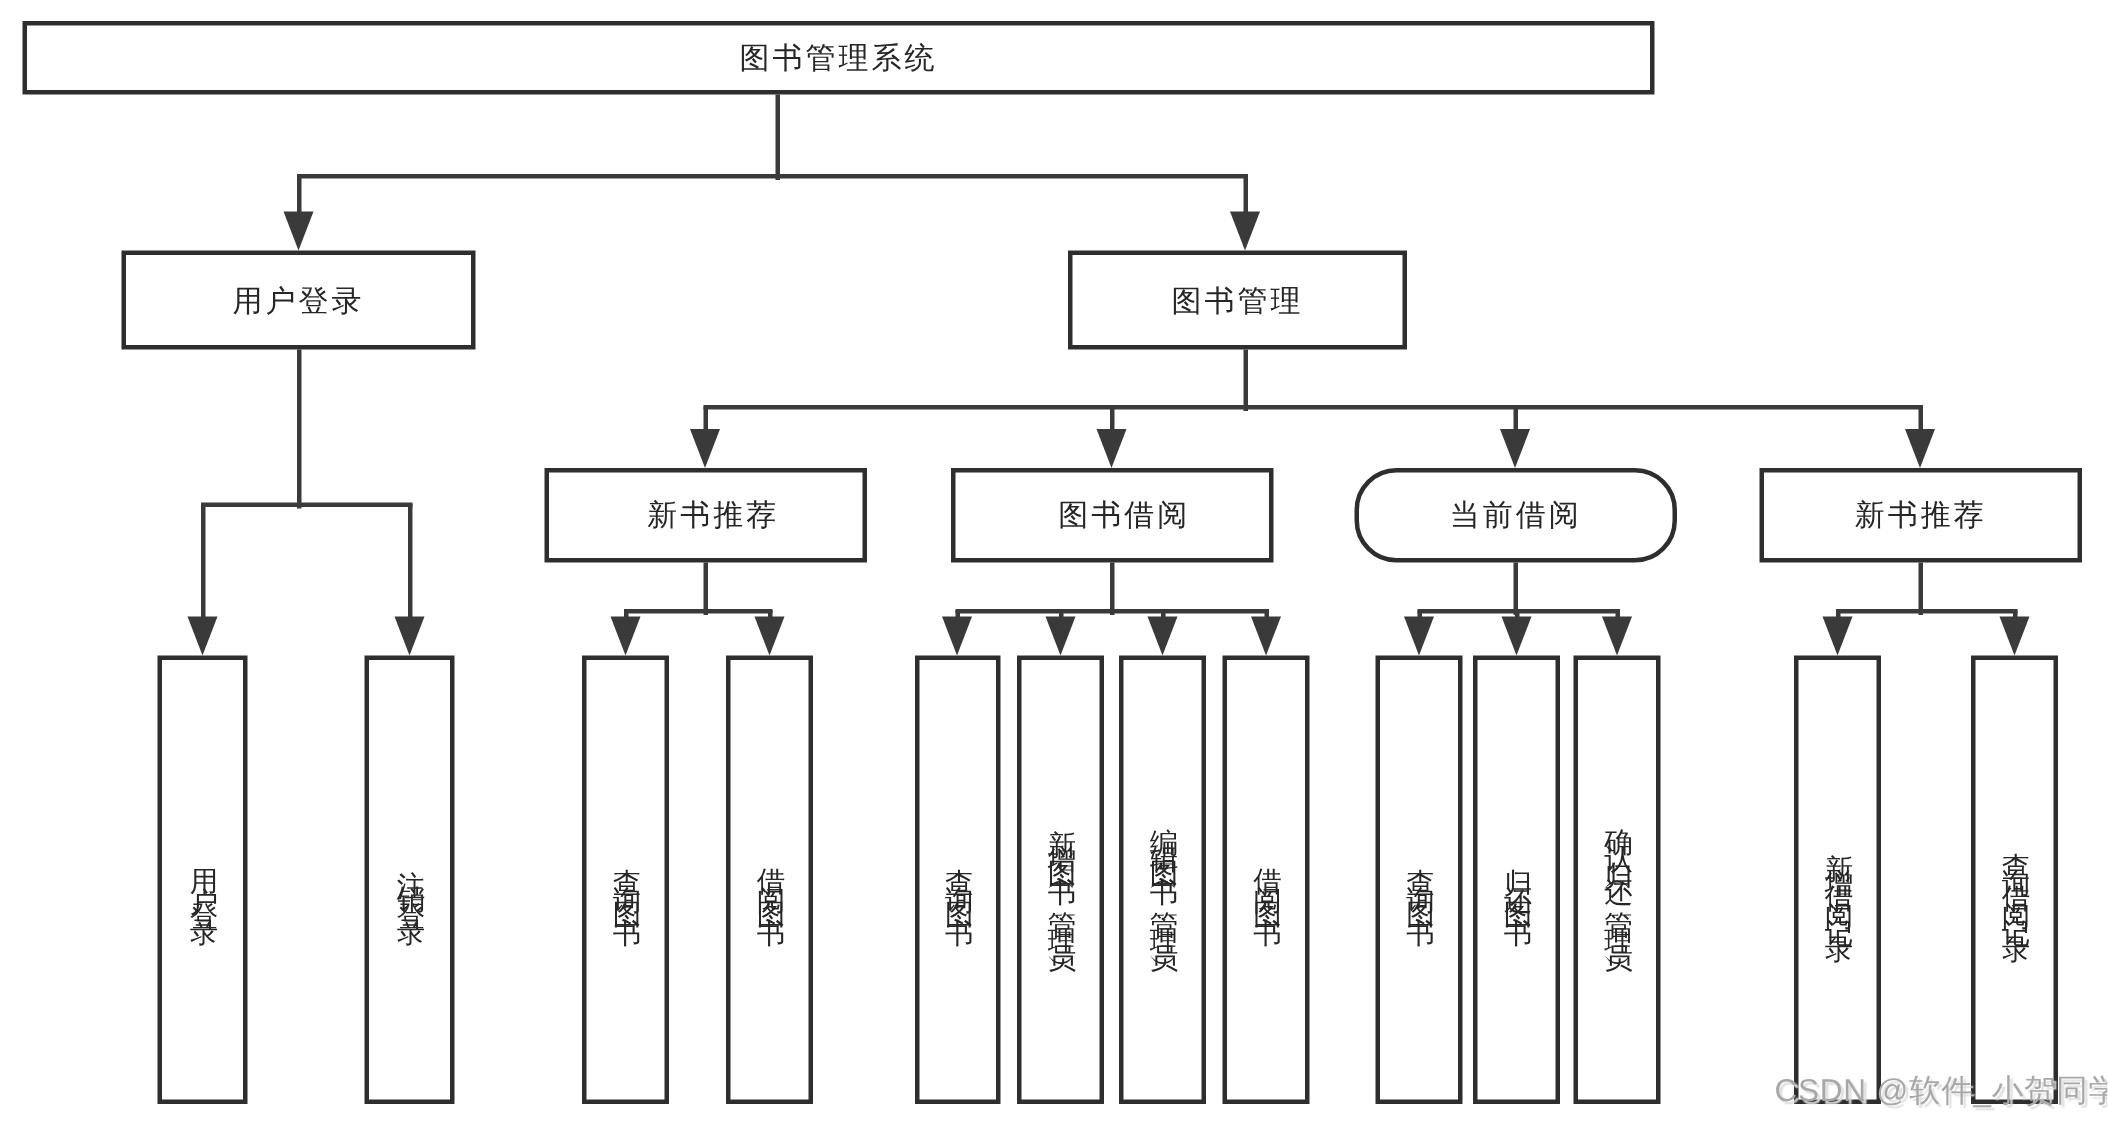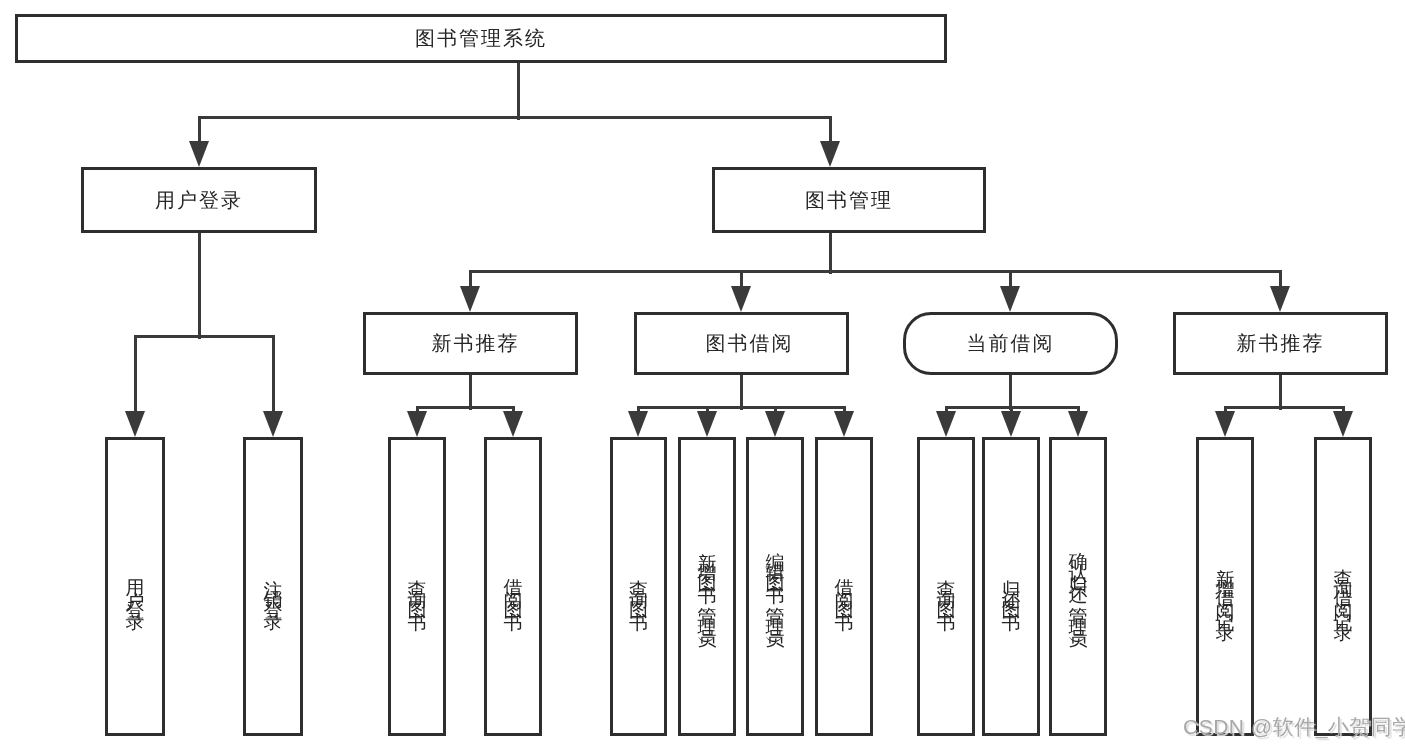--- a/index.html
+++ b/index.html
@@ -54,23 +54,23 @@
     letter-spacing: 0.5px;
     white-space: nowrap;
     z-index: 5;
   }
 </style>
 </head>
 <body>
 
 <div class="canvas" style="--line: #3a3a3a; --border: #2e2e2e; --text: #262626; --bg: #ffffff; --wm: #a8a8a8; --wm-shadow: #dedede;">
   <div>
-      <div class="node hbox" style="left: 15px; top: 14px; width: 932px; height: 49px;">图书管理系统</div>
+      <div class="node hbox" style="left: 15px; top: 14px; width: 1088px; height: 49px;">图书管理系统</div>
       <div class="node hbox" style="left: 81px; top: 167px; width: 236px; height: 66px;">用户登录</div>
-      <div class="node hbox" style="left: 712px; top: 167px; width: 274px; height: 66px;">图书管理</div>
+      <div class="node hbox" style="left: 712px; top: 167px; width: 226px; height: 66px;">图书管理</div>
       <div class="node hbox" style="left: 363px; top: 312px; width: 215px; height: 63px; padding-left: 10px;">新书推荐</div>
       <div class="node hbox" style="left: 634px; top: 312px; width: 215px; height: 63px; padding-left: 16px;">图书借阅</div>
       <div class="node hbox" style="left: 903px; top: 312px; width: 215px; height: 63px; border-radius: 28px;">当前借阅</div>
       <div class="node hbox" style="left: 1173px; top: 312px; width: 215px; height: 63px;">新书推荐</div>
       <div class="node vbox" style="left: 105px; top: 437px; width: 60px; height: 299px;">用户登录</div>
       <div class="node vbox" style="left: 243px; top: 437px; width: 60px; height: 299px;">注销登录</div>
       <div class="node vbox" style="left: 388px; top: 437px; width: 58px; height: 299px;">查询图书</div>
       <div class="node vbox" style="left: 484px; top: 437px; width: 58px; height: 299px;">借阅图书</div>
       <div class="node vbox" style="left: 610px; top: 437px; width: 57px; height: 299px;">查询图书</div>
       <div class="node vbox" style="left: 678px; top: 437px; width: 58px; height: 299px;">新增图书（管理员）</div>

